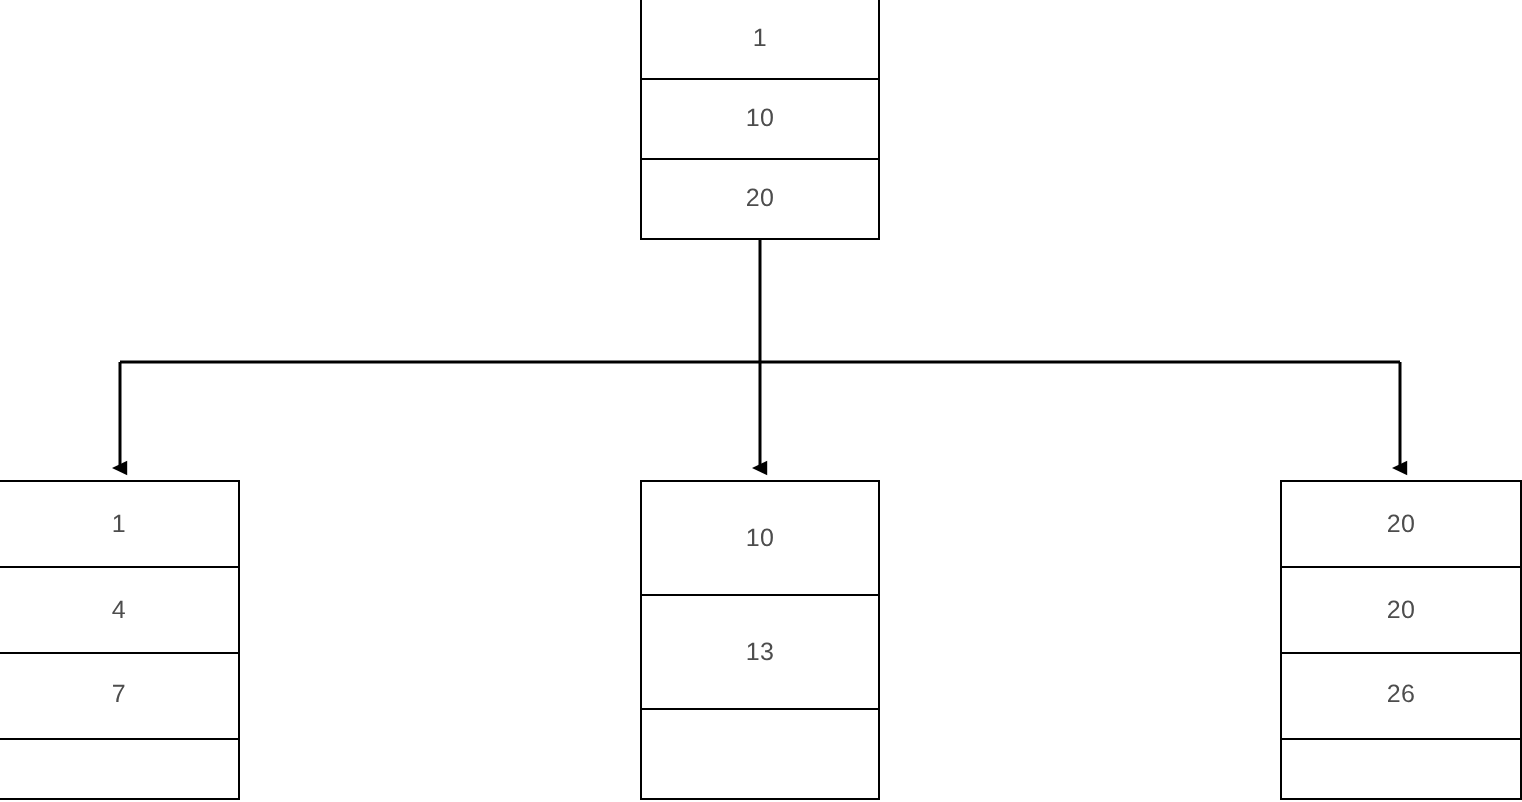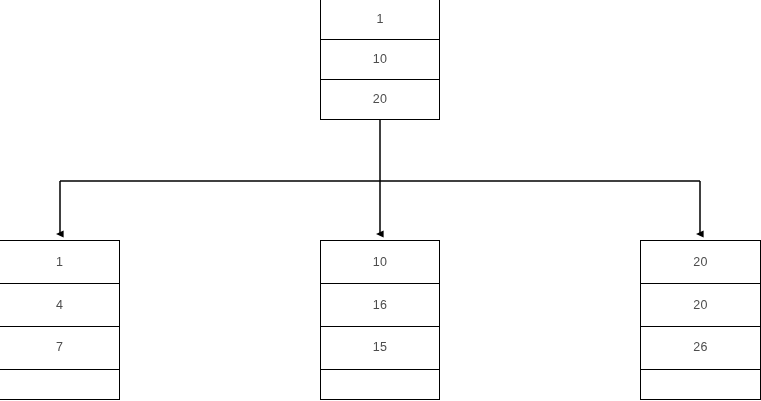--- a/index.html
+++ b/index.html
@@ -108,22 +108,21 @@
 
   <div class="node" id="node-child-0">
     <div class="cell">1</div>
     <div class="cell">4</div>
     <div class="cell">7</div>
     <div class="cell"></div>
   </div>
 
   <div class="node" id="node-child-1">
     <div class="cell">10</div>
-    <div class="cell">16</div>
-    <div class="cell">15</div>
+    <div class="cell">13</div>
     <div class="cell"></div>
   </div>
 
   <div class="node" id="node-child-2">
     <div class="cell">20</div>
     <div class="cell">20</div>
     <div class="cell">26</div>
     <div class="cell"></div>
   </div>
 

